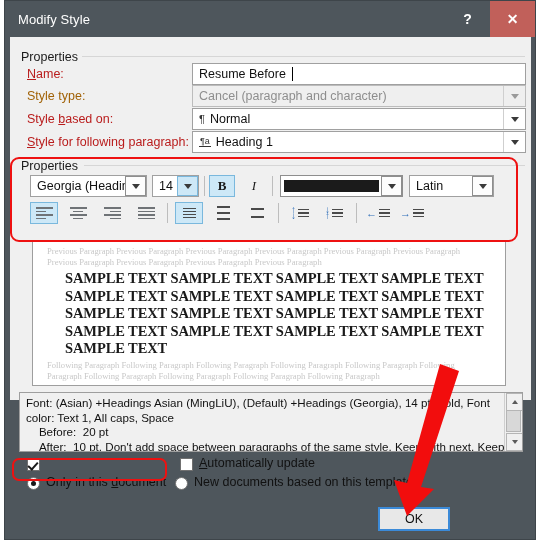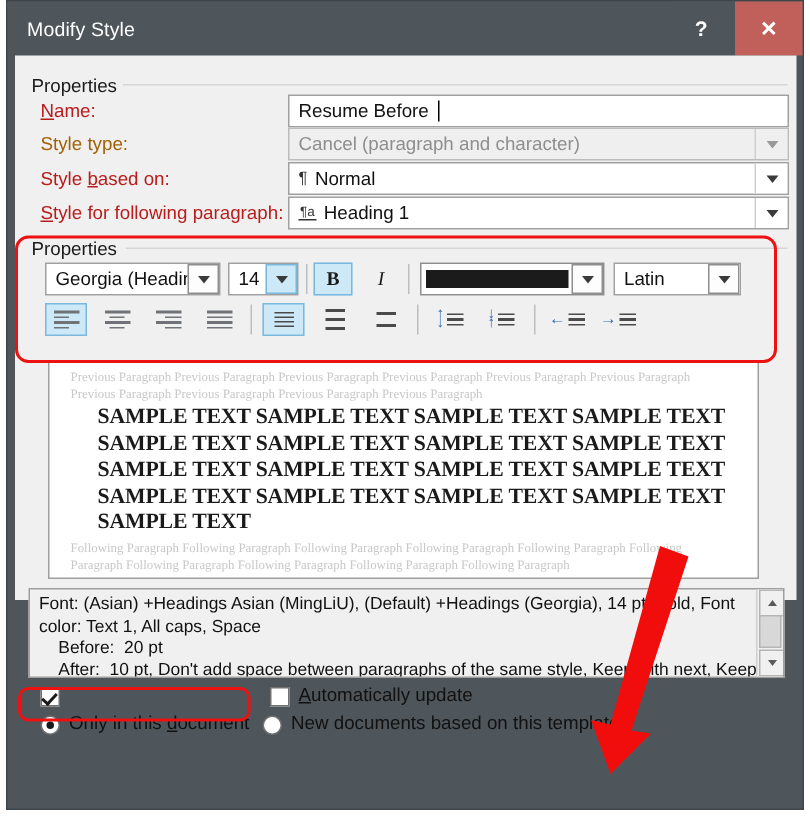--- a/index.html
+++ b/index.html
@@ -586,20 +586,21 @@
 
     <div class="chk" style="left:170px; top:421px;"></div>
     <div class="ctext" style="left:189px; top:419px;"><u>A</u>utomatically update</div>
 
     <div class="rad selected" style="left:17px; top:440px;"></div>
     <div class="ctext" style="left:36px; top:438px;">Only in this <u>d</u>ocument</div>
 
     <div class="rad" style="left:165px; top:440px;"></div>
     <div class="ctext" style="left:184px; top:438px;">New documents based on this template</div>
 
+    <div class="btn primary" style="left:368px; top:470px; width:72px; height:24px;">OK</div>
 
   </div>
 </div>
 
 <div class="annot-box" style="left:10px; top:157px; width:508px; height:85px;"></div>
 <div class="annot-box" style="left:12px; top:458px; width:155px; height:23px; border-radius:7px;"></div>
 
 <svg class="annot-arrow" style="left:0; top:0;" width="540" height="546">
   <polygon points="440,364 459,371 421,487 434,489 407,516 394,480 407,483" fill="#f20d0d"></polygon>
 </svg>

